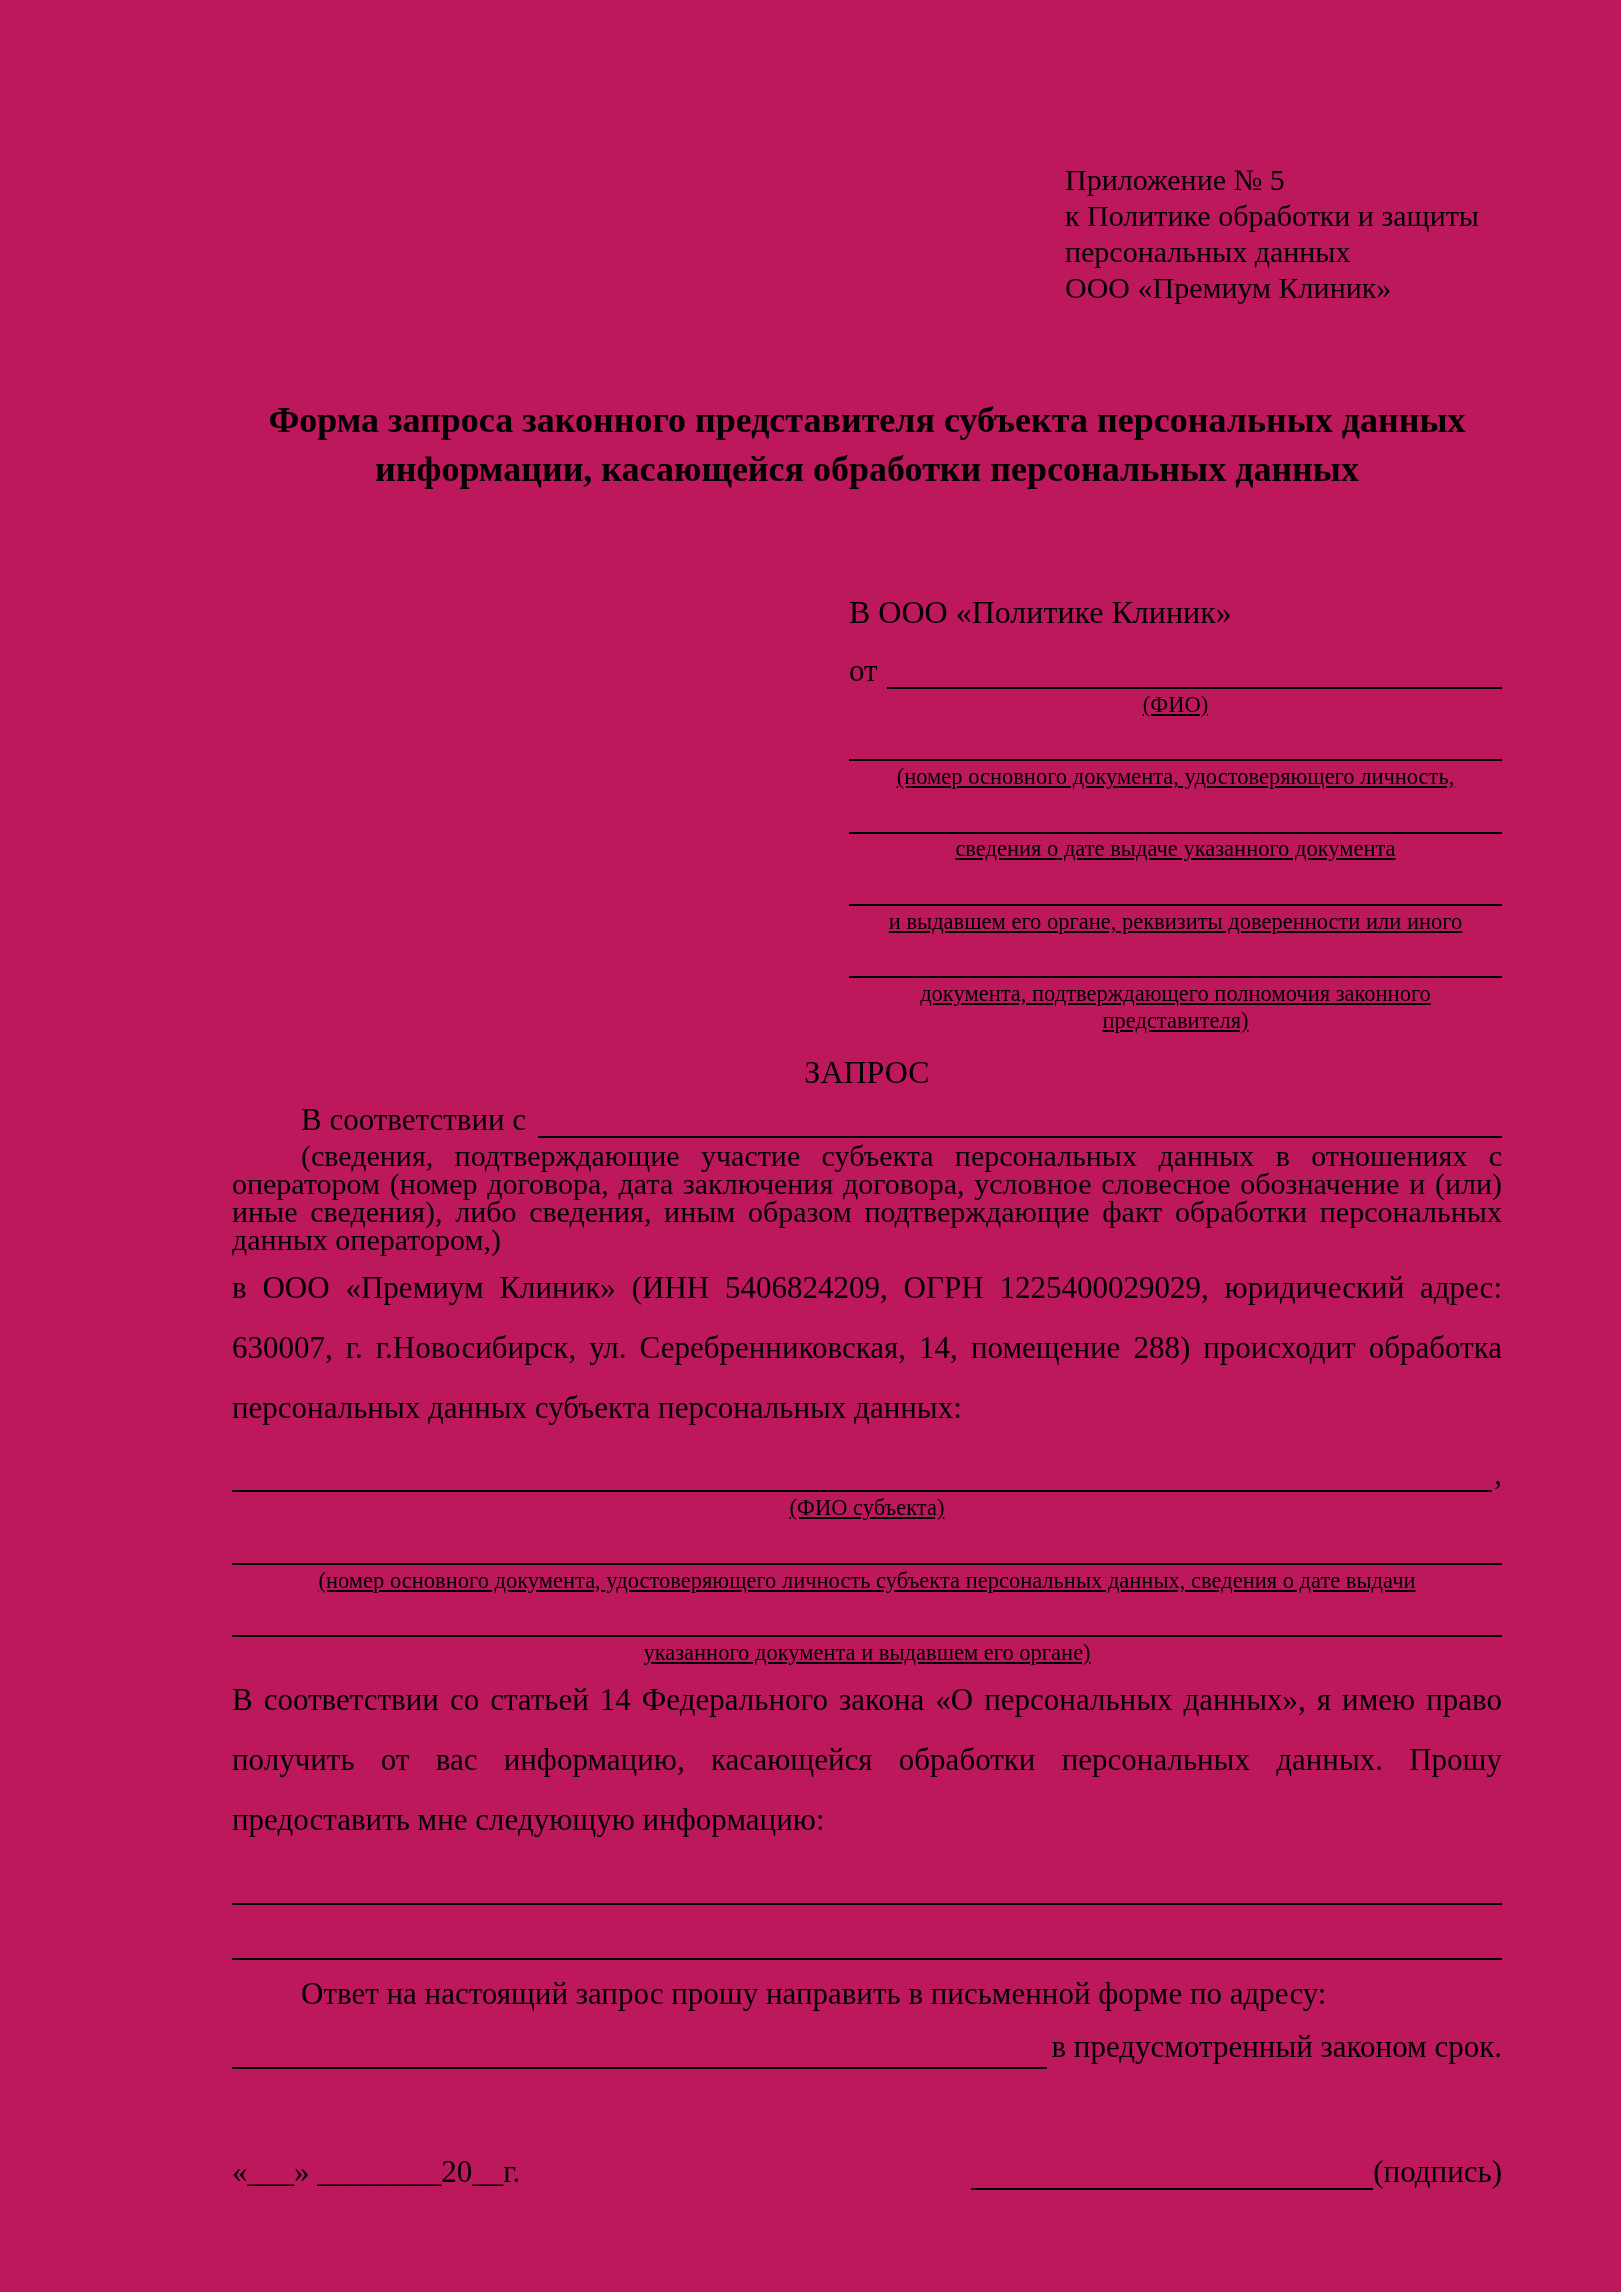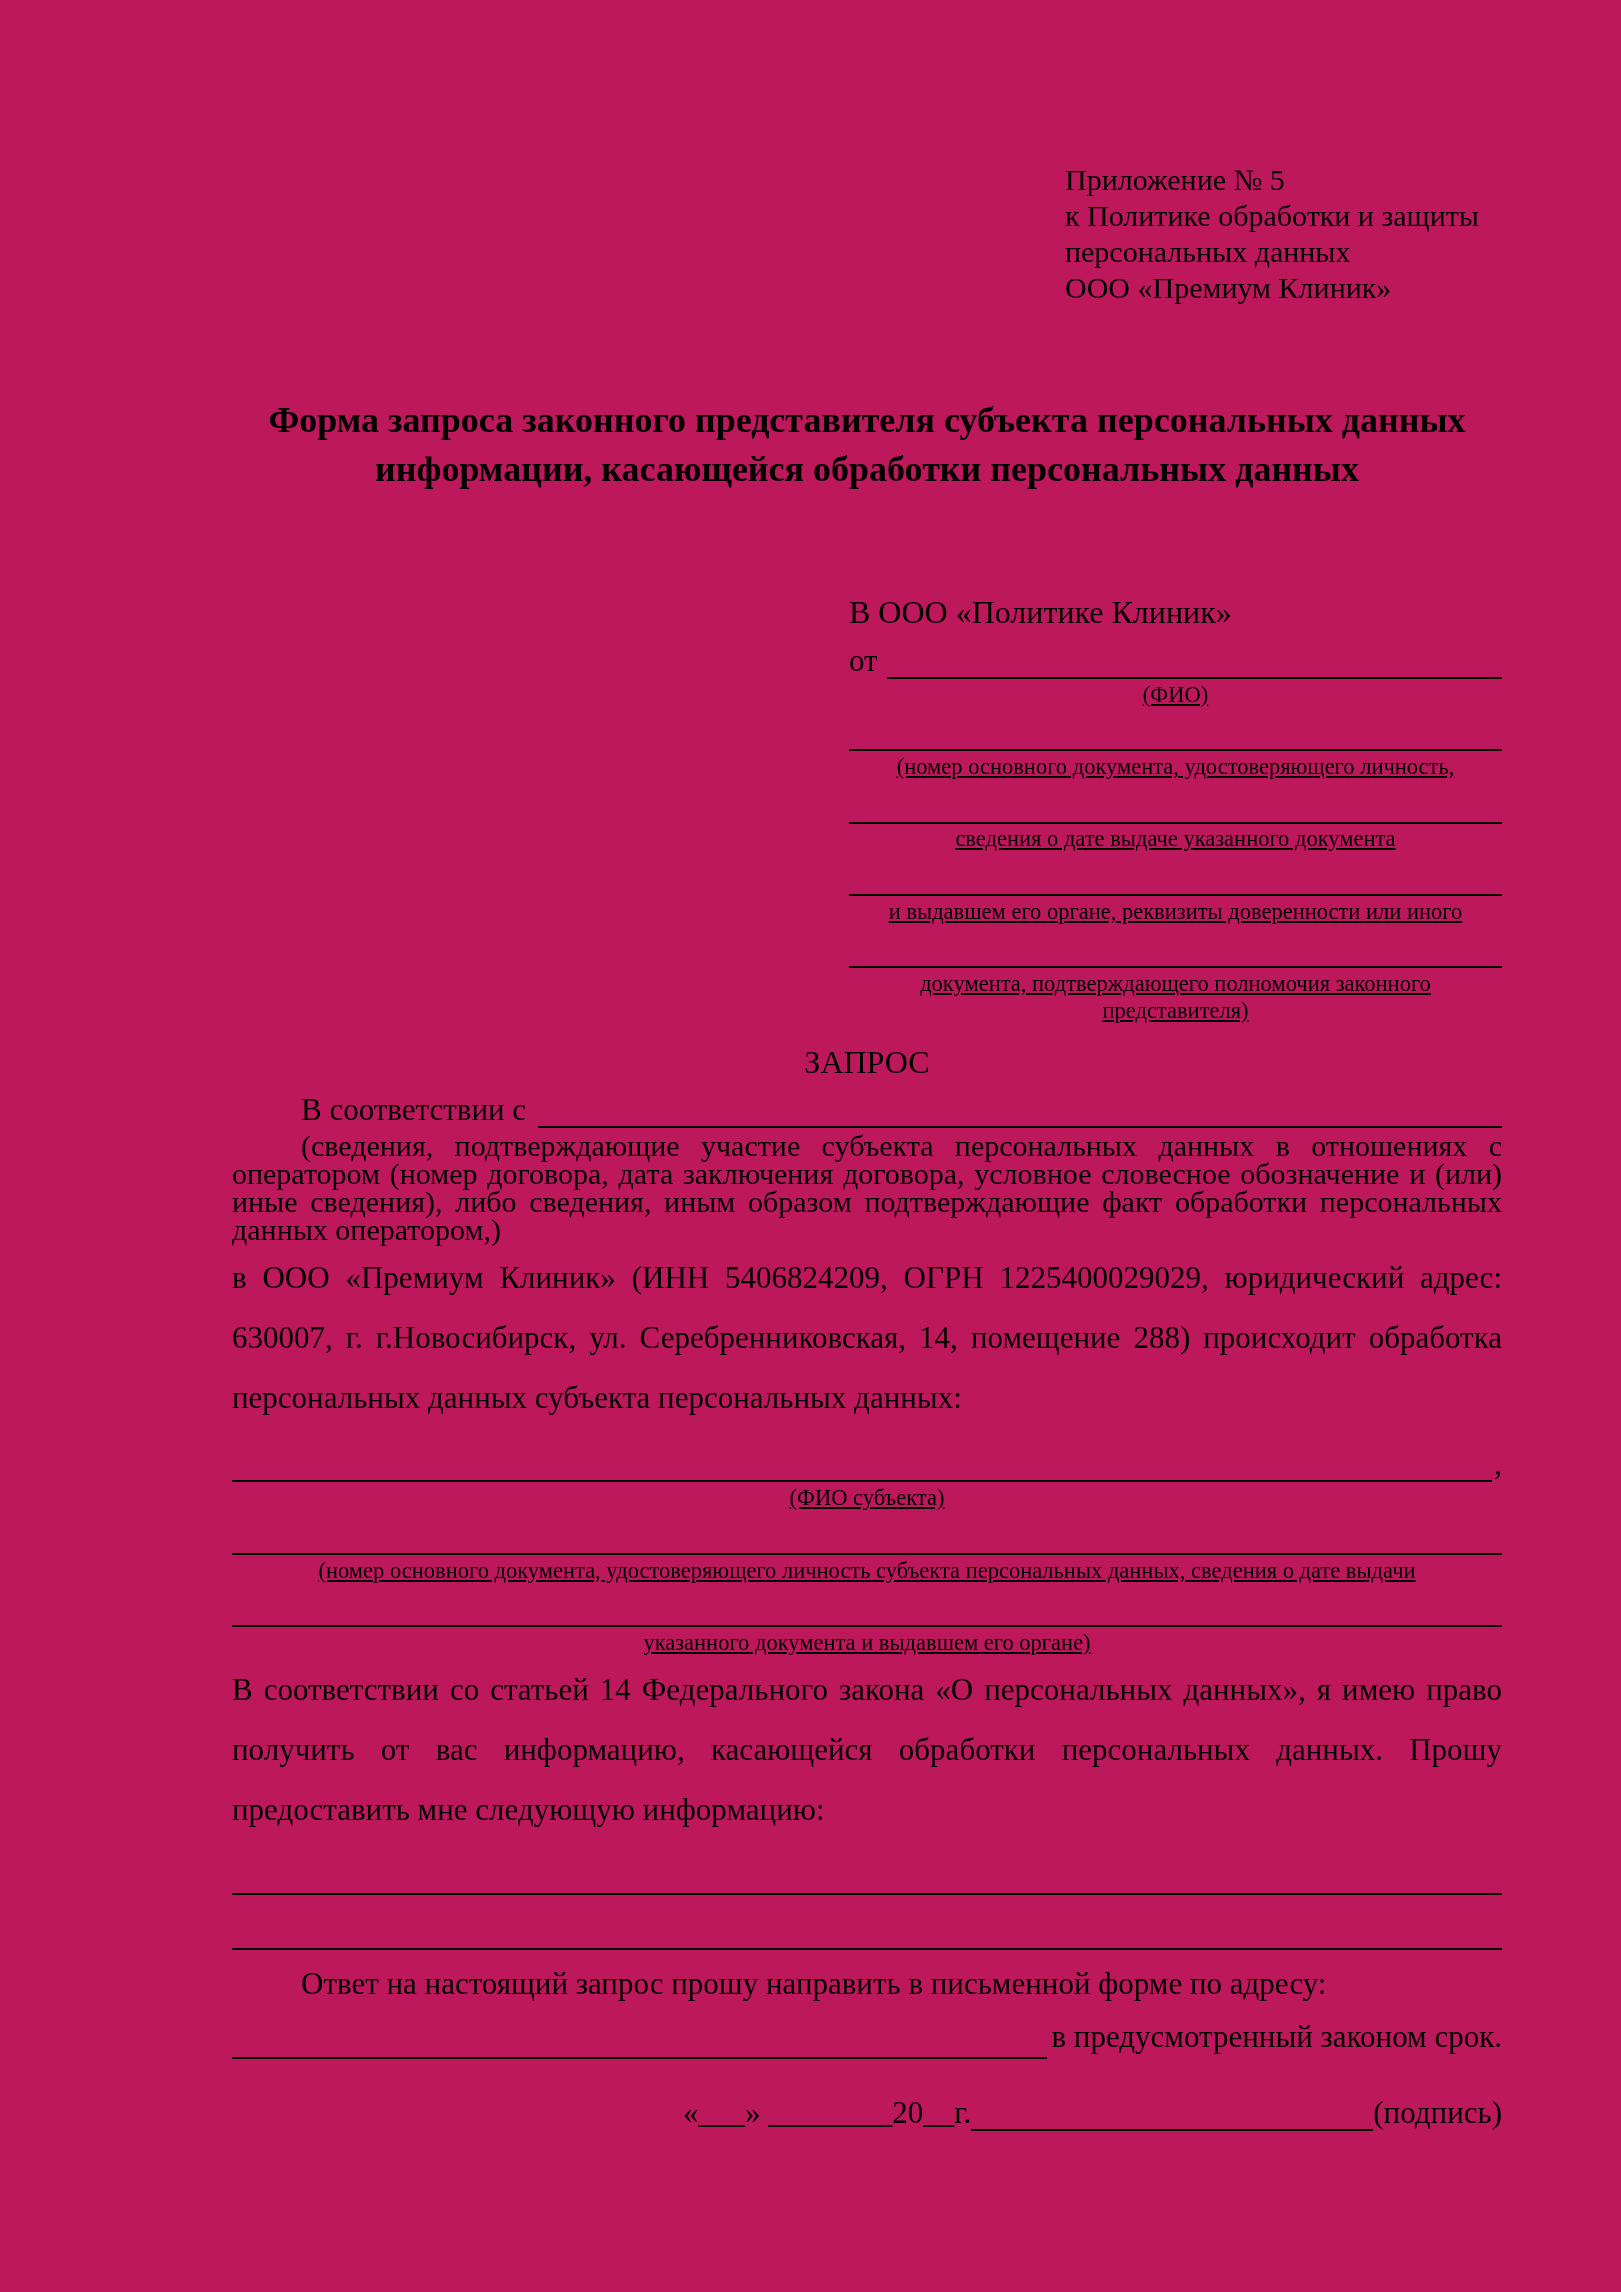--- a/index.html
+++ b/index.html
@@ -36,21 +36,21 @@
   .addressee {
     margin-top: 98px;
     margin-left: 617px;
     width: 653px;
   }
   .addr-to { font-size: 32px; line-height: 41px; }
   .flex-row { display: flex; align-items: flex-end; }
   .fill { flex: 1 1 auto; border-bottom: 2.9px solid #000; }
   .from-row { margin-top: 9.8px; }
   .from-row .fill { height: 33px; }
-  .from-label { margin-right: 9.8px; }
+  .from-label { margin-right: 9.8px; margin-top: 10px; }
 
   .caption {
     font-size: 22.5px;
     line-height: 26.5px;
     text-align: center;
     margin-top: 2.9px;
     text-decoration: underline;
   }
   .field-line {
     border-bottom: 2.9px solid #000;
@@ -91,23 +91,23 @@
     height: 53px;
   }
 
   .reply-row { line-height: 45px; }
   .reply-row .fill { height: 35px; }
   .reply-tail { white-space: nowrap; margin-left: 4px; }
 
   
   .footer-row {
     display: flex;
-    justify-content: flex-end;
+    justify-content: space-between;
     align-items: flex-end;
-    margin-top: 35px;
+    margin-top: 84px;
   }
   .sig-part { display: flex; align-items: flex-end; }
   .sig-line {
     display: inline-block;
     width: 402px;
     height: 35px;
     border-bottom: 2.9px solid #000;
   }
 </style>
 </head>

